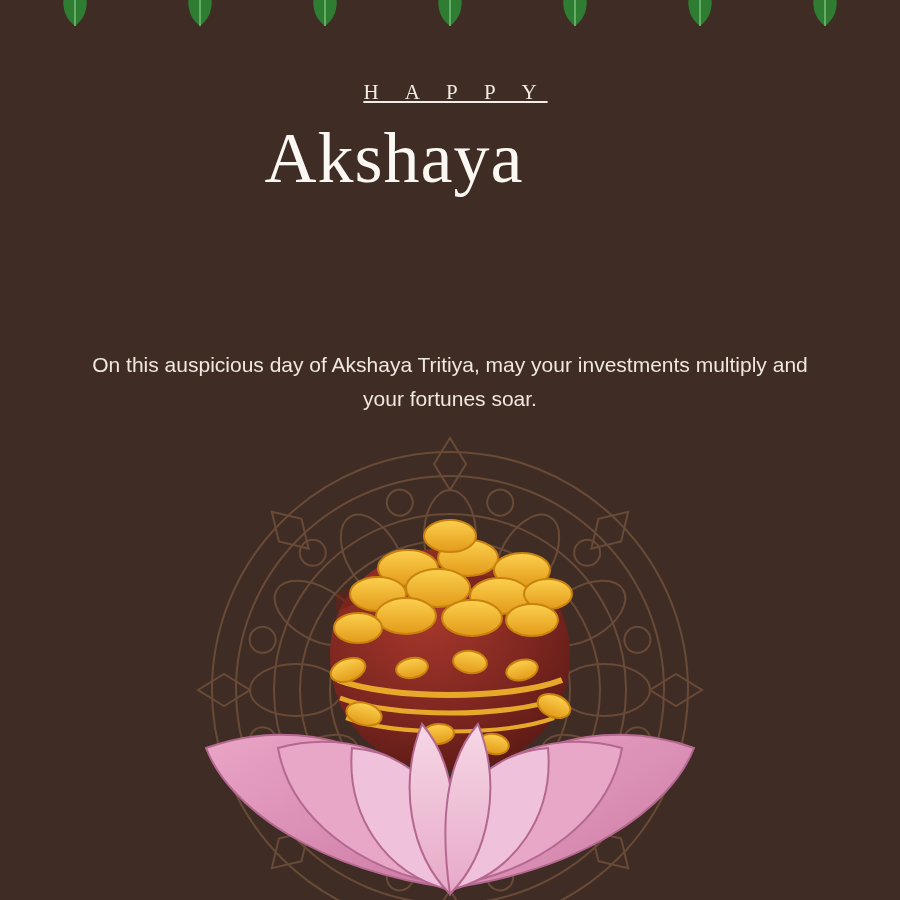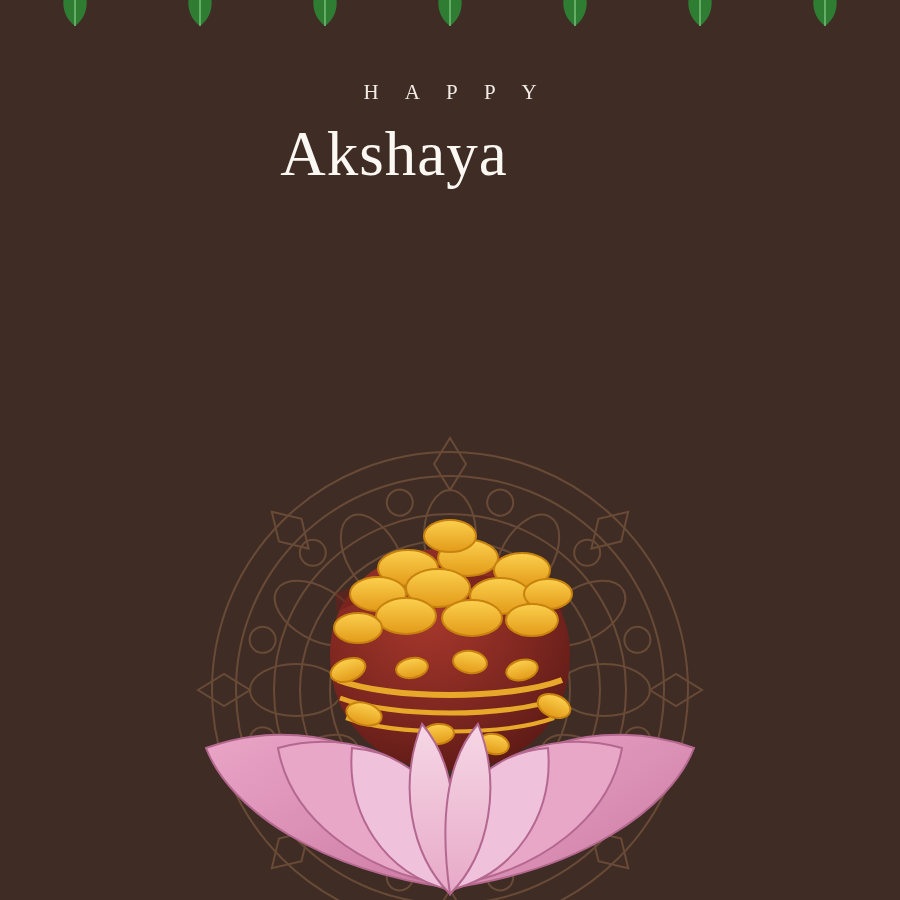--- a/index.html
+++ b/index.html
@@ -41,30 +41,31 @@
     position: absolute;
     top: 80px;
     left: 0;
     width: 900px;
     text-align: center;
     color: #f2ece6;
     font-size: 21px;
     letter-spacing: 11px;
     text-indent: 11px;
     font-family: "Liberation Serif", serif;
+    text-decoration: underline;
   }
   .title {
     position: absolute;
     top: 120px;
     left: 0;
     width: 788px;
     text-align: center;
     color: #fbf7f2;
     font-family: "Liberation Serif", serif;
-    font-size: 63px;
+    font-size: 72px;
     line-height: 1.08;
     letter-spacing: 1px;
   }
   .title .line2 { display: block; }
 
   .subtitle {
     position: absolute;
     top: 348px;
     left: 90px;
     width: 720px;
@@ -133,20 +134,21 @@
         </svg>
     </span>
   </div>
 
   <div class="happy">H A P P Y</div>
 
   <div class="title">
     <span>Akshaya</span>
   </div>
 
+  <div class="subtitle">On this auspicious day of Akshaya Tritiya, may your investments multiply and your fortunes soar.</div>
 
   <div class="art">
     <svg width="600" height="482" viewBox="0 0 600 482">
       <defs>
         <radialGradient id="potg" cx="40%" cy="30%" r="75%">
           <stop offset="0%" stop-color="#a8382c"></stop>
           <stop offset="60%" stop-color="#7e2720"></stop>
           <stop offset="100%" stop-color="#5d1a16"></stop>
         </radialGradient>
         <linearGradient id="coing" x1="0" y1="0" x2="0" y2="1">

